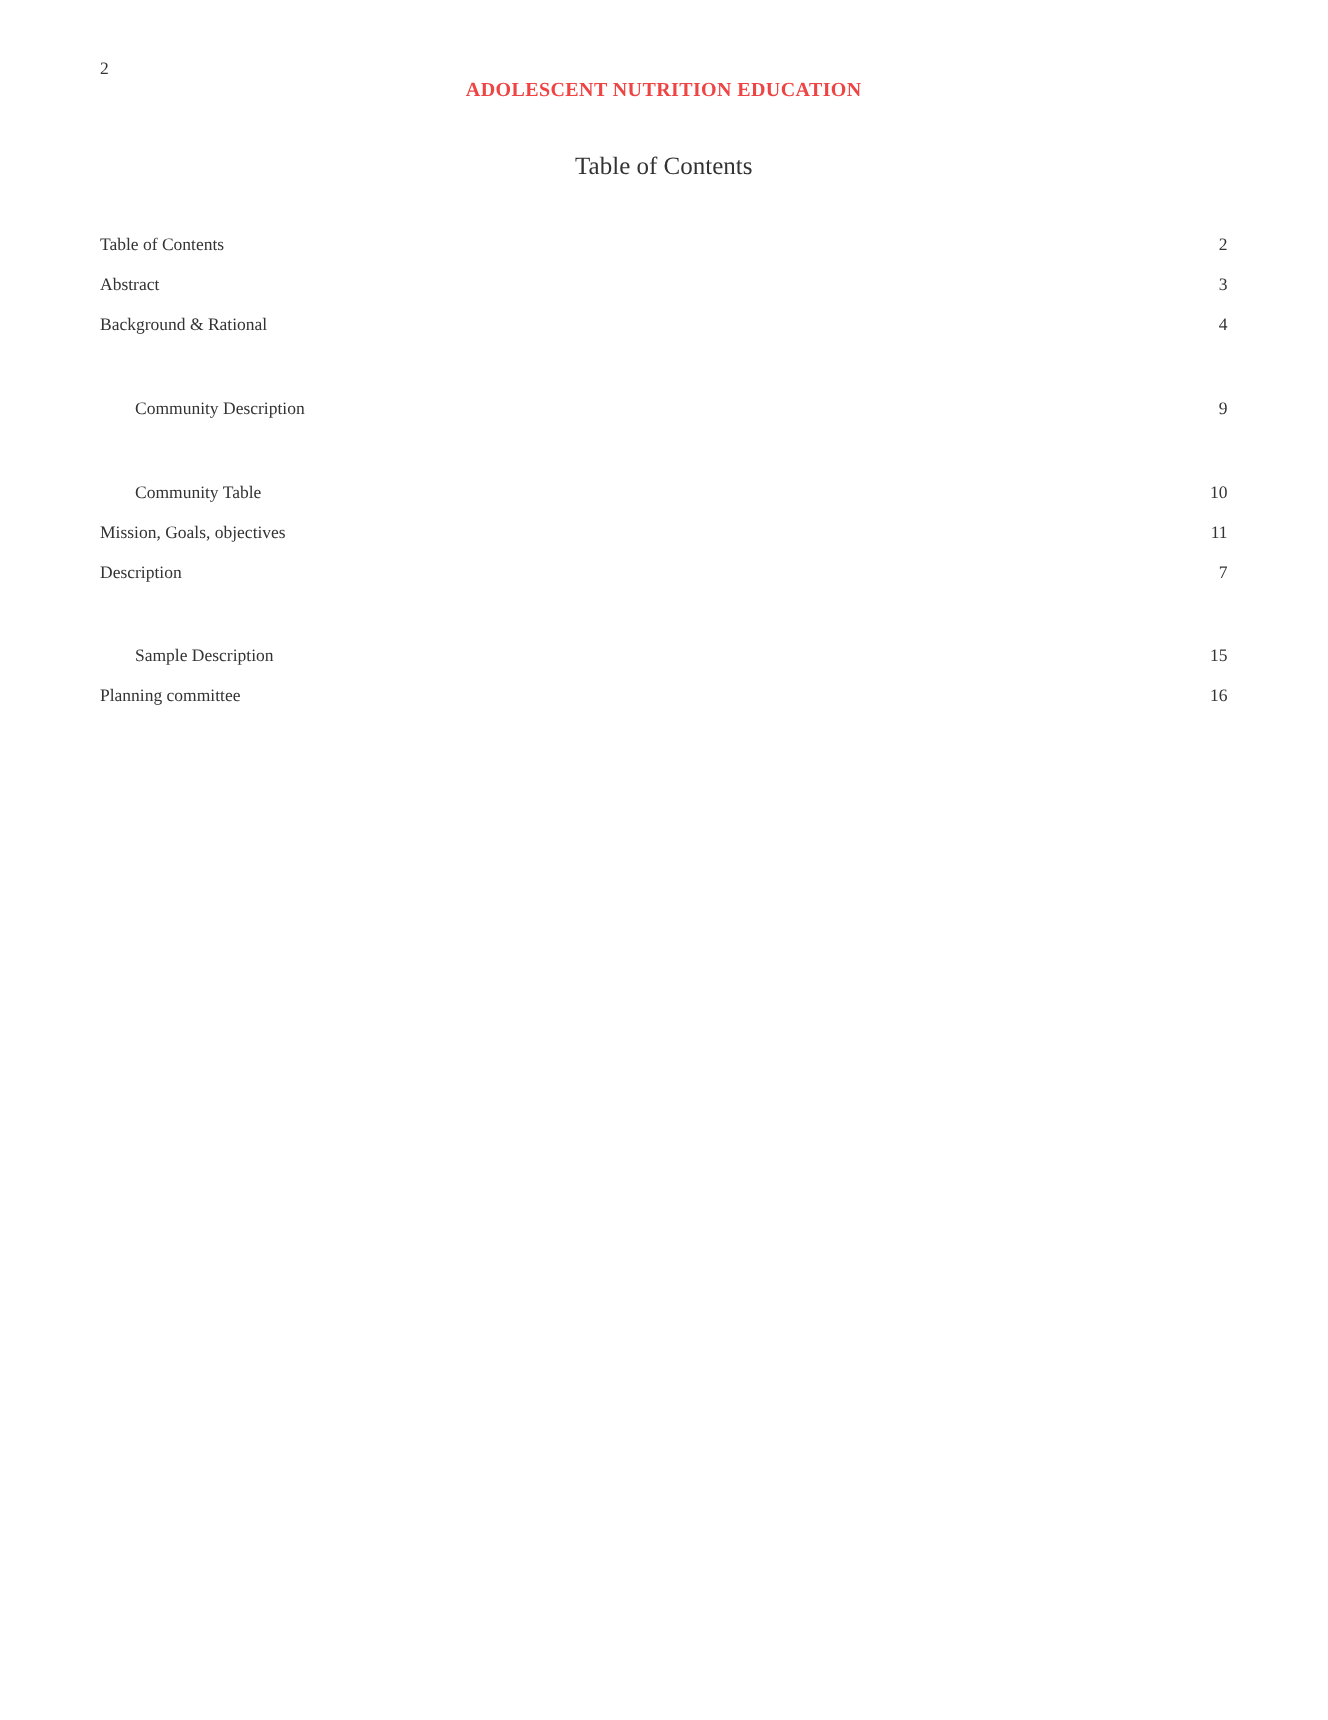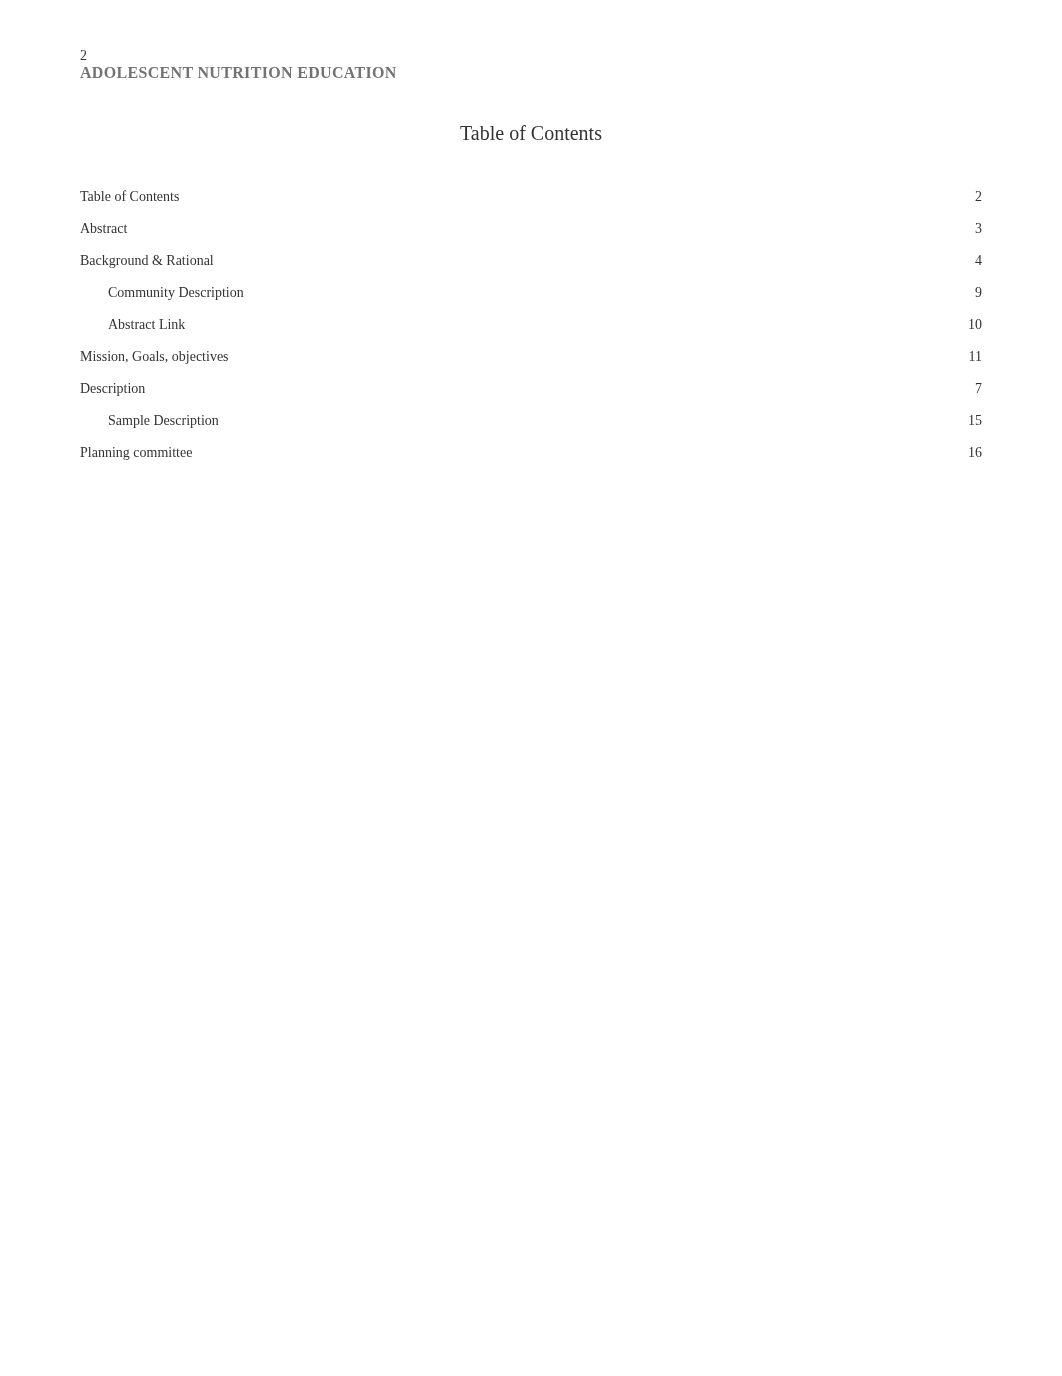--- a/index.html
+++ b/index.html
@@ -29,23 +29,24 @@
 
     .page-number {
       font-size: 14px;
       color: #333333;
       font-family: Georgia, serif;
     }
 
     .doc-title {
       font-size: 16px;
       font-weight: bold;
-      color: #737373;
+      color: #ef4444;
       font-family: Georgia, serif;
       letter-spacing: 0.02em;
+      text-align: center;
     }
 
     .toc-heading {
       text-align: center;
       font-size: 20px;
       font-weight: normal;
       font-family: Georgia, serif;
       color: #333333;
       margin-bottom: 36px;
       margin-top: 20px;
@@ -64,20 +65,21 @@
 
     .toc-label {
       font-size: 14px;
       font-family: Georgia, serif;
       color: #333333;
     }
 
     .toc-label.sub {
       padding-left: 28px;
       font-size: 14px;
+      margin-top: 35px;
     }
 
     .toc-num {
       font-size: 14px;
       font-family: Georgia, serif;
       color: #333333;
       min-width: 20px;
       text-align: right;
     }
   </style>
@@ -105,21 +107,21 @@
       </div>
       <div class="toc-entry">
         <span class="toc-label">Background &amp; Rational</span>
         <span class="toc-num">4</span>
       </div>
       <div class="toc-entry">
         <span class="toc-label sub">Community Description</span>
         <span class="toc-num">9</span>
       </div>
       <div class="toc-entry">
-        <span class="toc-label sub">Abstract Link</span>
+        <span class="toc-label sub">Community Table</span>
         <span class="toc-num">10</span>
       </div>
       <div class="toc-entry">
         <span class="toc-label">Mission, Goals, objectives</span>
         <span class="toc-num">11</span>
       </div>
       <div class="toc-entry">
         <span class="toc-label">Description</span>
         <span class="toc-num">7</span>
       </div>

